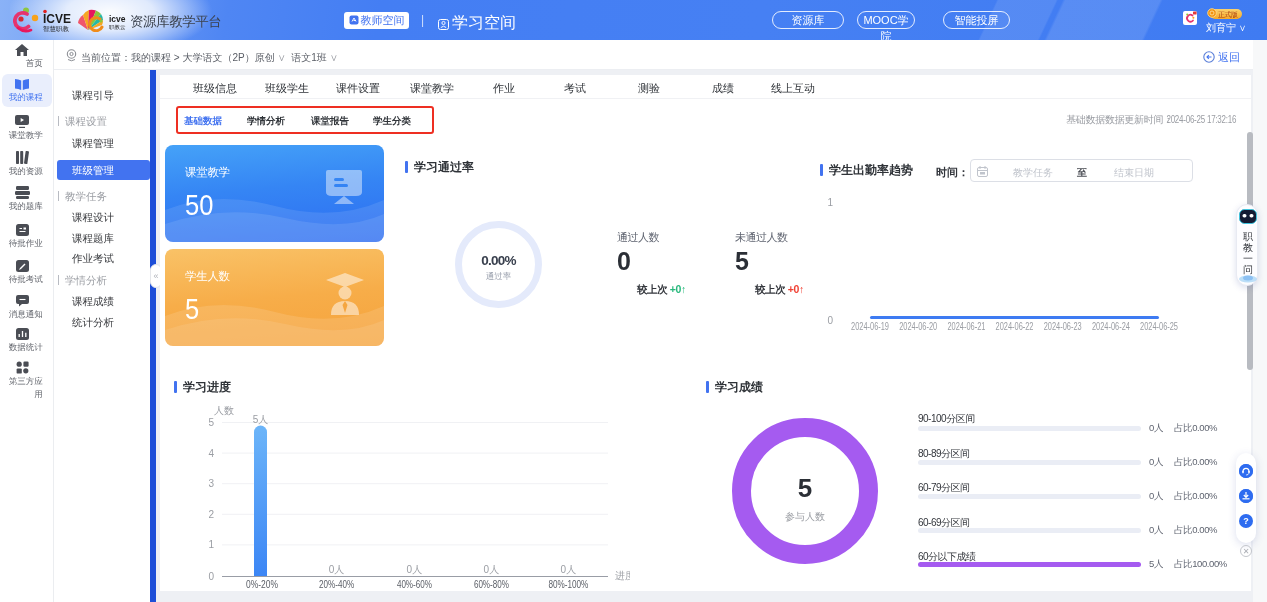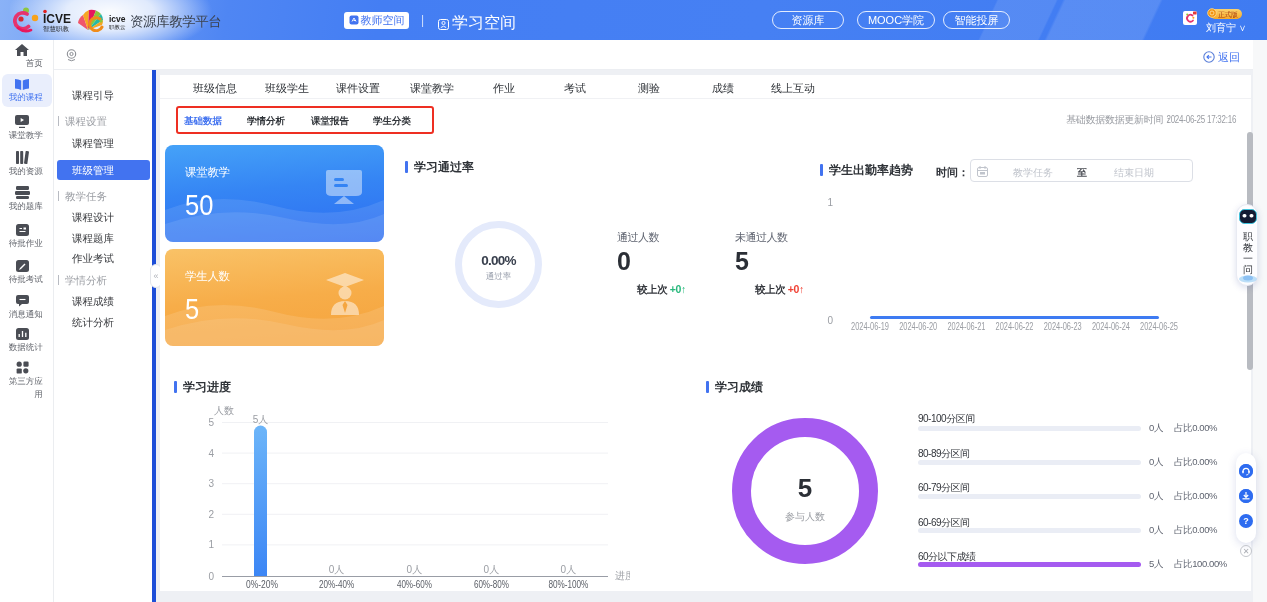--- a/index.html
+++ b/index.html
@@ -33,21 +33,21 @@
   #back { position:absolute; right:13px; top:10px; color:#4273f0; font-size:11px; }
 
   
   #iconbar { position:absolute; left:0; top:40px; width:54px; height:562px; background:#fff; border-right:1px solid #ebedf0; }
   .ic-item { position:absolute; left:0; width:44px; text-align:right; color:#63666d; }
   .ic-item .lbl { font-size:9px; display:block; margin-top:1px; transform:scale(.95); }
   .ic-item svg { display:block; margin:0 auto; }
   .ic-active { background:#e9eefc; border-radius:6px; color:#4273f0; }
 
   
-  #menu { position:absolute; left:54px; top:70px; width:102px; height:532px; background:#fff; border-right:4px solid #1d4ed8; }
+  #menu { position:absolute; left:54px; top:70px; width:102px; height:532px; background:#fff; border-right:6px solid #1d4ed8; }
   .m-item { position:absolute; left:18px; font-size:10.5px; color:#37393d; }
   .m-sec  { position:absolute; left:4px; font-size:10.5px; color:#9a9da3; }
   .m-sec b { display:inline-block; width:1px; height:10px; background:#b8bbc2; margin-right:6px; vertical-align:-1px;}
   #m-sel { position:absolute; left:3px; top:90px; width:93px; height:20px; background:#4273f0; border-radius:3px;
       color:#fff; font-size:10.5px; line-height:20px; padding-left:15px;}
   #collapse { position:absolute; left:150px; top:264px; width:12px; height:24px; background:#fff; border:1px solid #e4e6eb; border-radius:6px; color:#b0b3ba; font-size:9px; line-height:22px; text-align:center;}
 
   
   #card { position:absolute; left:160px; top:75px; width:1091px; height:516px; background:#fff; }
   .tabs { position:absolute; top:0; left:0; width:100%; height:24px; border-bottom:1px solid #f0f1f4; }
@@ -121,21 +121,21 @@
         <rect x="0.5" y="0.5" width="9" height="9" rx="2" fill="#4273f0"></rect>
         <path d="M3 6.5 L5 3 L7 6.5 M4.5 5.5 H6.8" stroke="#fff" stroke-width="0.9" fill="none"></path>
       </svg>教师空间</div>
   <div class="hdr-tab" style="left:421px;color:rgba(255,255,255,.75)">|</div>
   <div class="hdr-tab" style="left:438px;font-size:16px"><svg width="11" height="11" viewBox="0 0 11 11" style="vertical-align:-2px;margin-right:3px">
         <rect x="0.5" y="0.5" width="10" height="10" rx="2" fill="none" stroke="#fff" stroke-width="1"></rect>
         <circle cx="5.5" cy="4" r="1.6" fill="none" stroke="#fff" stroke-width="0.9"></circle>
         <path d="M2.8 8.6 Q5.5 5.8 8.2 8.6" fill="none" stroke="#fff" stroke-width="0.9"></path>
       </svg>学习空间</div>
   <div class="pill" style="left:772px;width:72px">资源库</div>
-  <div class="pill" style="left:857px;width:78px">MOOC学院</div>
+  <div class="pill" style="left:857px;width:58px">MOOC学院</div>
   <div class="pill" style="left:943px;width:67px">智能投屏</div>
   <div id="avatar"><svg width="14" height="14" viewBox="0 0 14 14">
         <path d="M9.5 4.5 A 3.4 3.4 0 1 0 10 9.5" fill="none" stroke="#e6336e" stroke-width="1.8" stroke-linecap="round"></path>
         <circle cx="4.2" cy="3.6" r="1" fill="#8cc63e"></circle>
         <circle cx="10.4" cy="6.8" r="1" fill="#f7a21b"></circle>
         <rect x="10" y="0.5" width="3.6" height="3" rx="0.6" fill="#e23b3b"></rect>
       </svg></div>
   <div id="badge">
       <svg width="10" height="10" viewBox="0 0 10 10" style="position:absolute;left:-3px;top:-1px">
         <circle cx="5" cy="5" r="4.3" fill="#f2930d" stroke="#fbd88a" stroke-width="0.9"></circle>
@@ -144,20 +144,21 @@
       <span style="position:absolute;left:8px;top:0.5px;font-size:7px;color:#a63c10;letter-spacing:-0.5px">正式版</span>
     </div>
   <div id="uname">刘育宁 <span style="font-size:9px">∨</span></div>
 </div>
 <div id="crumb">
   <svg style="position:absolute;left:12px;top:9px" width="11" height="13" viewBox="0 0 11 13">
       <circle cx="5.5" cy="5" r="4.2" fill="none" stroke="#8a8d93" stroke-width="1.1"></circle>
       <circle cx="5.5" cy="5" r="1.6" fill="none" stroke="#8a8d93" stroke-width="1"></circle>
       <path d="M2 10.5 Q5.5 13 9 10.5" fill="none" stroke="#8a8d93" stroke-width="1"></path>
     </svg>
+  <div class="txt">当前位置：我的课程 &gt; 大学语文（2P）原创 <span style="color:#9a9da3">∨</span>&nbsp;&nbsp;语文1班 <span style="color:#9a9da3">∨</span></div>
   <div id="back"><svg width="12" height="12" viewBox="0 0 12 12" style="vertical-align:-2px">
         <circle cx="6" cy="6" r="5.2" fill="none" stroke="#5b7fd8" stroke-width="1.1"></circle>
         <path d="M8.5 6 H4.2 M5.8 4.2 L4 6 L5.8 7.8" stroke="#4273f0" stroke-width="1.1" fill="none"></path>
       </svg> 返回</div>
 </div>
 <div id="iconbar">
   <div class="ic-item" style="top:4px">
       <svg width="14" height="12" viewBox="0 0 14 12">
         <path d="M7 0 L14 6 H12 V12 H8.5 V8 H5.5 V12 H2 V6 H0 Z" fill="#4a4d54"></path>
       </svg>

